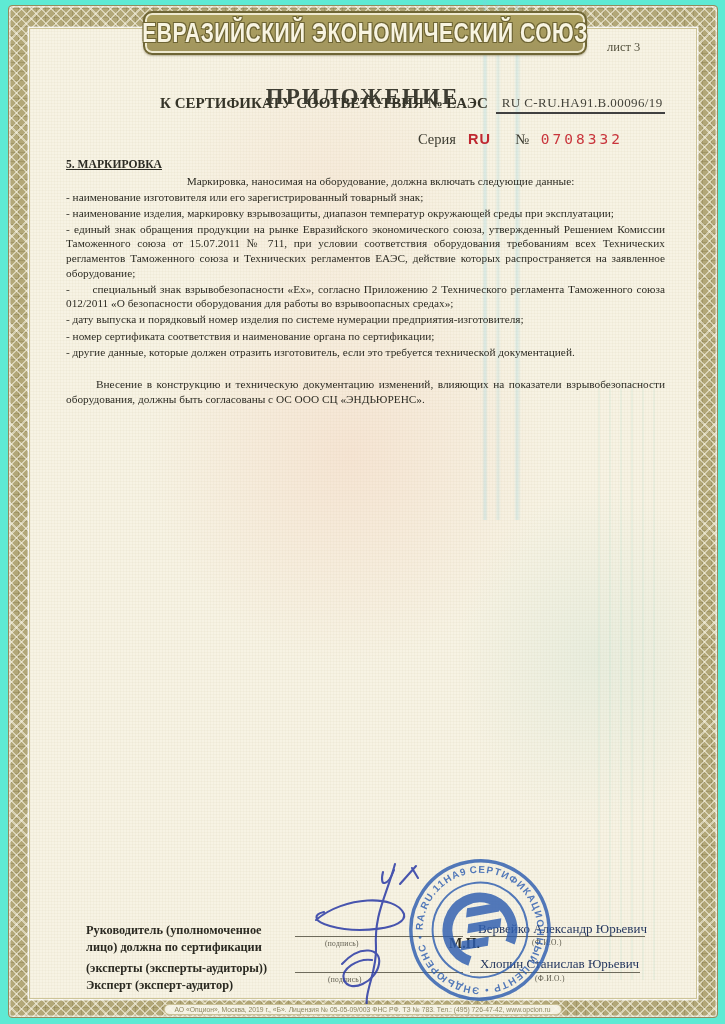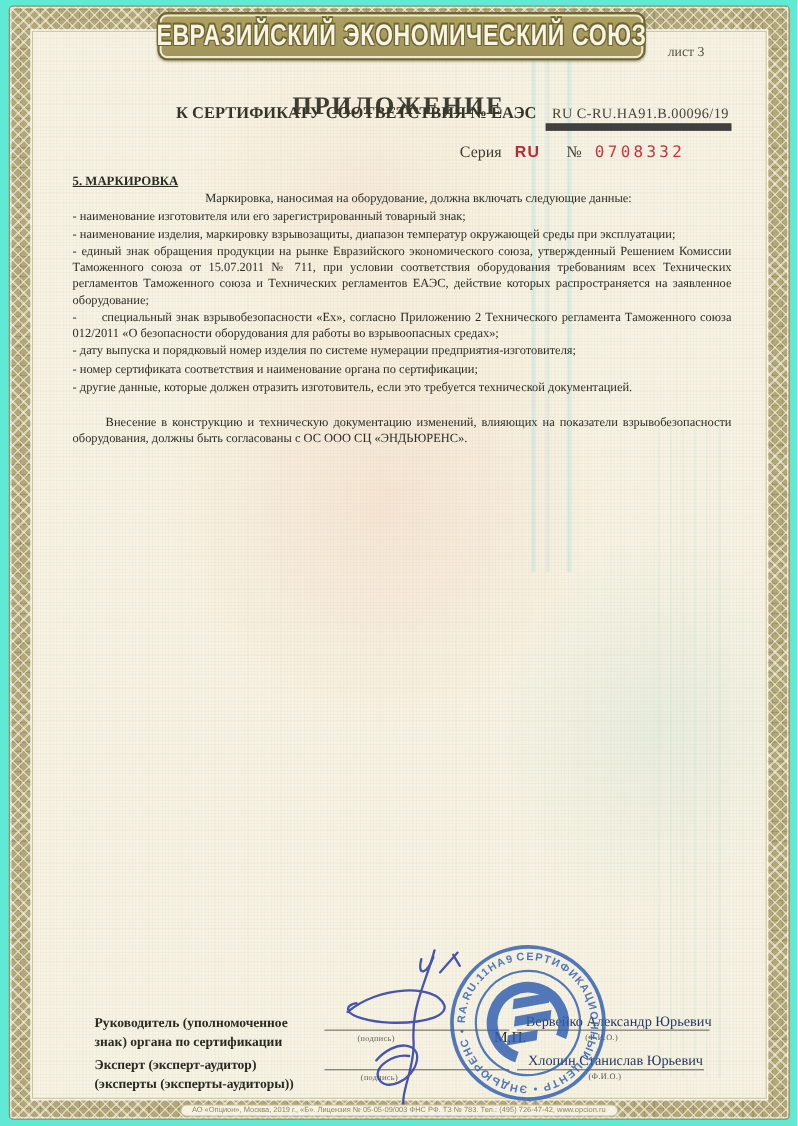--- a/index.html
+++ b/index.html
@@ -39,21 +39,21 @@
   .plaque span{font-family:"Liberation Sans",sans-serif;font-weight:bold;font-size:21px;letter-spacing:.5px;
         color:#f8f4e1;transform:scaleY(1.28);white-space:nowrap;
         text-shadow:1px 1px 0 #6e6535,-1px -1px 0 #6e6535,1px -1px 0 #6e6535,-1px 1px 0 #6e6535;}
   .sheet-label{position:absolute;left:607px;top:40px;font-size:12.5px;color:#55523e;}
 
   
   .doc-title{position:absolute;left:0;top:84px;width:100%;text-align:center;font-size:23px;font-weight:bold;
         letter-spacing:2px;color:#3e3d33;}
   .subtitle-row{position:absolute;left:160px;top:95px;right:68px;display:flex;align-items:flex-start;gap:8px;}
   .subtitle{font-size:15px;font-weight:bold;color:#353428;white-space:nowrap;}
-  .cert-number{flex:1;font-size:13px;color:#44433a;letter-spacing:.4px;border-bottom:7px solid #404040;
+  .cert-number{flex:1;font-size:13px;color:#44433a;letter-spacing:.4px;border-bottom:2px solid #404040;
         padding:0 2px 1px 6px;white-space:nowrap;}
   .series-row{position:absolute;left:418px;top:131px;display:flex;align-items:baseline;gap:12px;font-size:14.5px;}
   .series-label{color:#3c3b30;}
   .series-value{color:#bf2730;font-weight:bold;font-family:"Liberation Sans",sans-serif;letter-spacing:1px;}
   .number-sign{color:#3c3b30;margin-left:12px;}
   .blank-number{color:#c9353c;font-family:"DejaVu Sans Mono",monospace;font-size:14.5px;letter-spacing:3px;}
 
   
   .body-text{position:absolute;left:66px;right:60px;top:158px;font-size:11.3px;line-height:14.6px;color:#2d2c24;}
   .body-text .heading{font-weight:bold;font-size:11.6px;margin:0 0 1px 0;text-decoration:underline;}
@@ -61,21 +61,21 @@
   .body-text .indent{text-indent:30px;text-align:center;}
   .body-text .just{text-align:justify;}
   .body-text .gap{white-space:pre-wrap;text-align:justify;}
   .body-text .note{margin-top:18px;text-indent:30px;text-align:justify;}
 
   
   .sig-label{position:absolute;left:86px;width:225px;font-weight:bold;font-size:12.3px;line-height:16.5px;color:#2a2921;}
   .sig-line{position:absolute;height:1px;background:#6e6b5c;}
   .sig-caption{position:absolute;font-size:7.5px;color:#5a5749;letter-spacing:.3px;}
   .sig-name{position:absolute;font-size:13px;color:#24365e;white-space:nowrap;}
-  .mp{position:absolute;left:449px;top:936px;font-weight:normal;font-size:14px;color:#2a2921;}
+  .mp{position:absolute;left:449px;top:936px;font-weight:bold;font-size:14px;color:#2a2921;}
 
   .stamp{position:absolute;left:406px;top:856px;opacity:.82;transform:rotate(-10deg);}
   .scribble{position:absolute;left:300px;top:852px;opacity:.85;}
 
   
   .imprint{position:absolute;left:50%;transform:translateX(-50%);bottom:9px;
         background:rgba(248,246,234,.92);border:1px solid #c9c096;border-radius:7px;
         font-family:"Liberation Sans",sans-serif;font-size:6.8px;color:#8e8660;
         padding:1px 10px;white-space:nowrap;}
 </style>
@@ -116,31 +116,31 @@
     <p class="just">- единый знак обращения продукции на рынке Евразийского экономического союза, утвержденный Решением Комиссии Таможенного союза от 15.07.2011 № 711, при условии соответствия оборудования требованиям всех Технических регламентов Таможенного союза и Технических регламентов ЕАЭС, действие которых распространяется на заявленное оборудование;</p>
     <p class="gap">-      специальный знак взрывобезопасности «Ех», согласно Приложению 2 Технического регламента Таможенного союза 012/2011 «О безопасности оборудования для работы во взрывоопасных средах»;</p>
     <p>- дату выпуска и порядковый номер изделия по системе нумерации предприятия-изготовителя;</p>
     <p>- номер сертификата соответствия и наименование органа по сертификации;</p>
     <p>- другие данные, которые должен отразить изготовитель, если это требуется технической документацией.</p>
     <p class="note">Внесение в конструкцию и техническую документацию изменений, влияющих на показатели взрывобезопасности оборудования, должны быть согласованы с ОС ООО СЦ «ЭНДЬЮРЕНС».</p>
   </div>
 
   <div class="sig-label" style="top:922px;">
     <div>Руководитель (уполномоченное</div>
-    <div>знак) органа по сертификации</div>
+    <div>лицо) должна по сертификации</div>
   </div>
   <div class="sig-line" style="left:295px;top:936px;width:168px;"></div>
   <div class="sig-caption" style="left:325px;top:939px;">(подпись)</div>
   <div class="sig-name" style="left:478px;top:921px;">Вервейко Александр Юрьевич</div>
   <div class="sig-line" style="left:470px;top:936px;width:175px;"></div>
   <div class="sig-caption" style="left:532px;top:938px;">(Ф.И.О.)</div>
 
   <div class="sig-label" style="top:960px;">
+    <div>(эксперты (эксперты-аудиторы))</div>
     <div>Эксперт (эксперт-аудитор)</div>
-    <div>(эксперты (эксперты-аудиторы))</div>
   </div>
   <div class="sig-line" style="left:295px;top:972px;width:168px;"></div>
   <div class="sig-caption" style="left:328px;top:975px;">(подпись)</div>
   <div class="sig-name" style="left:480px;top:956px;">Хлопин Станислав Юрьевич</div>
   <div class="sig-line" style="left:470px;top:972px;width:170px;"></div>
   <div class="sig-caption" style="left:535px;top:974px;">(Ф.И.О.)</div>
 
   <div class="mp">М.П.</div>
 
   <svg class="stamp" width="148" height="148" viewBox="0 0 150 150">

